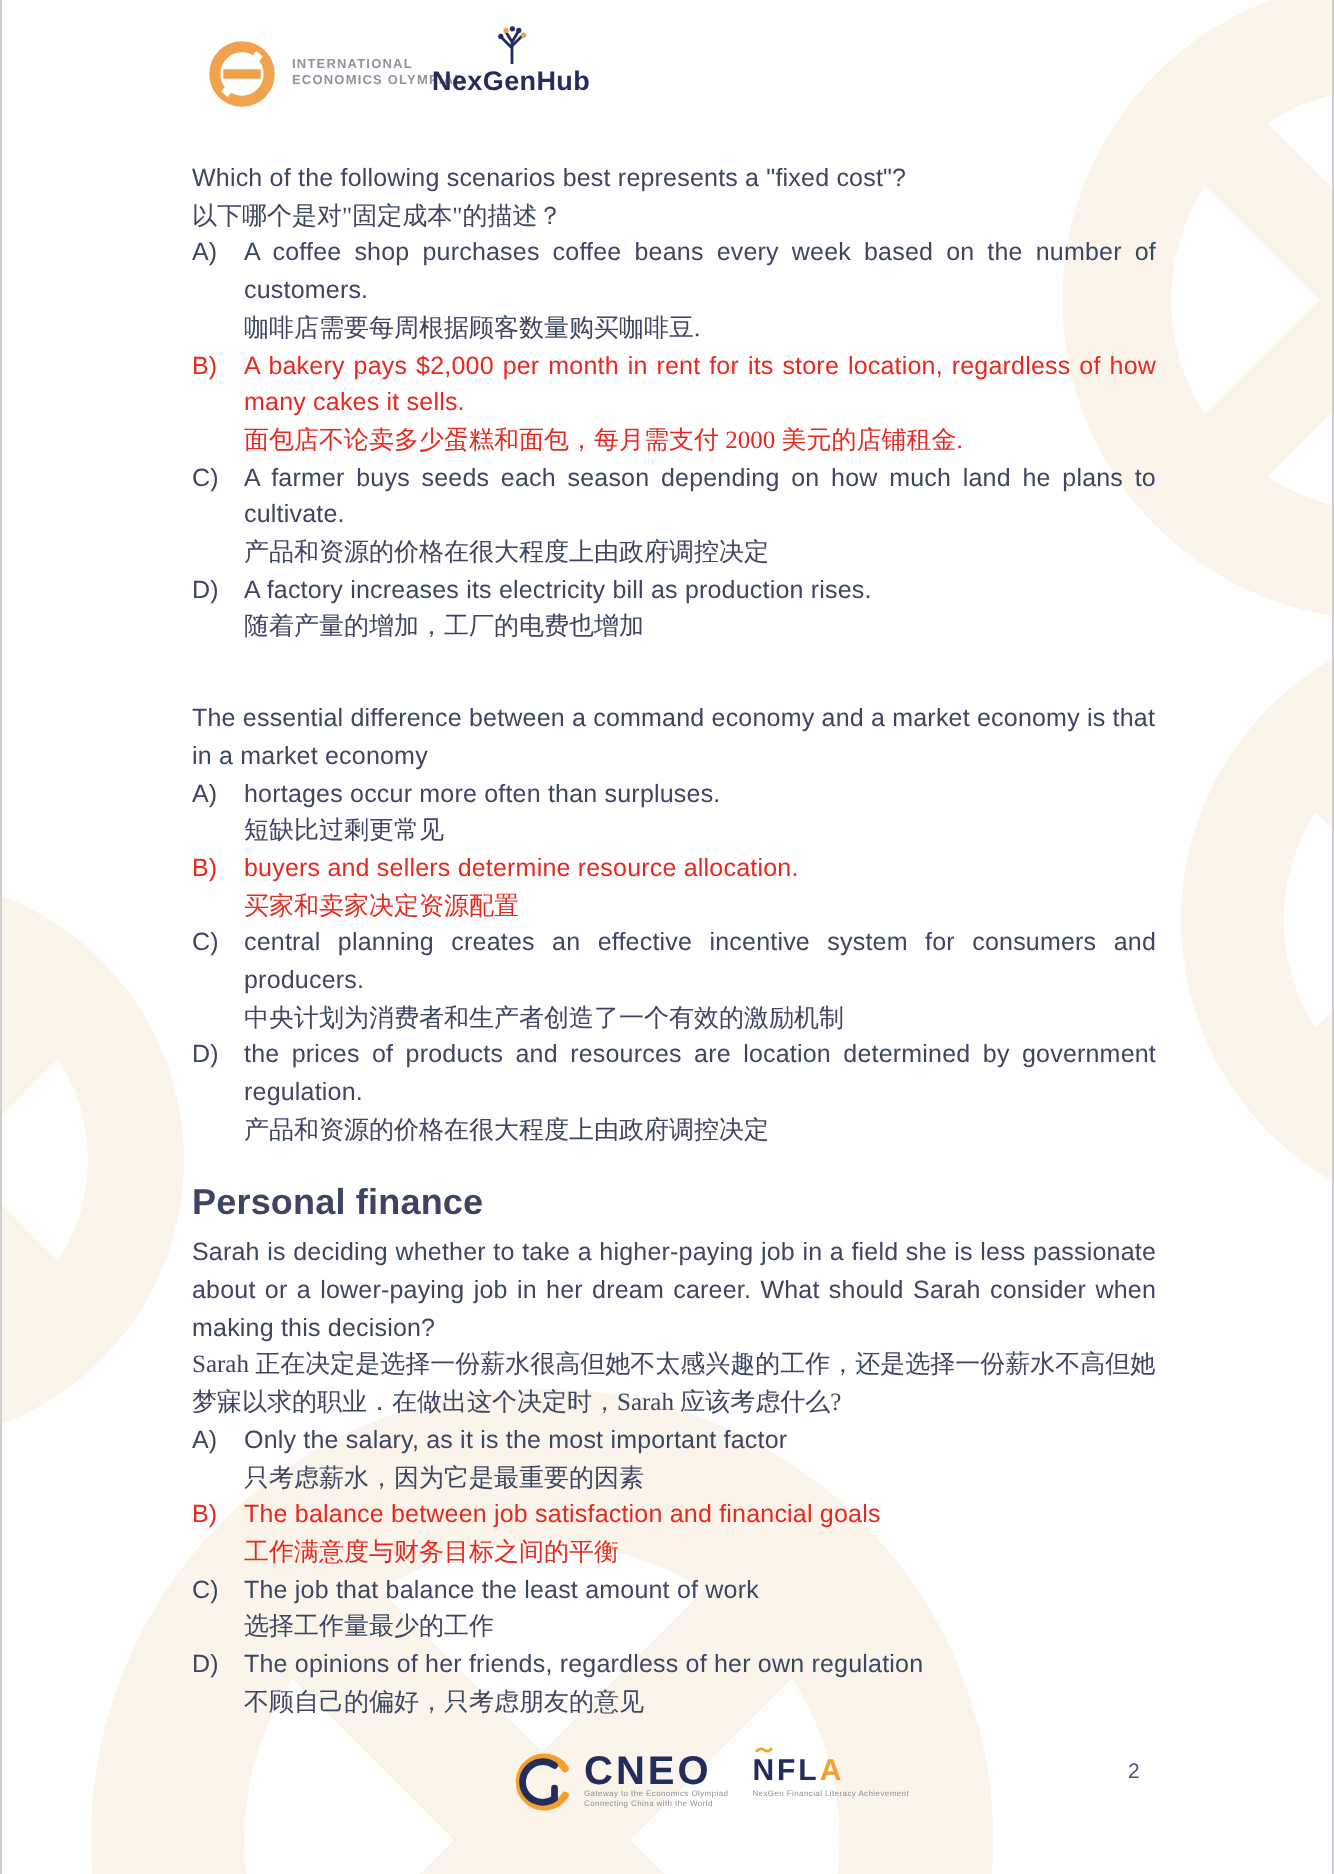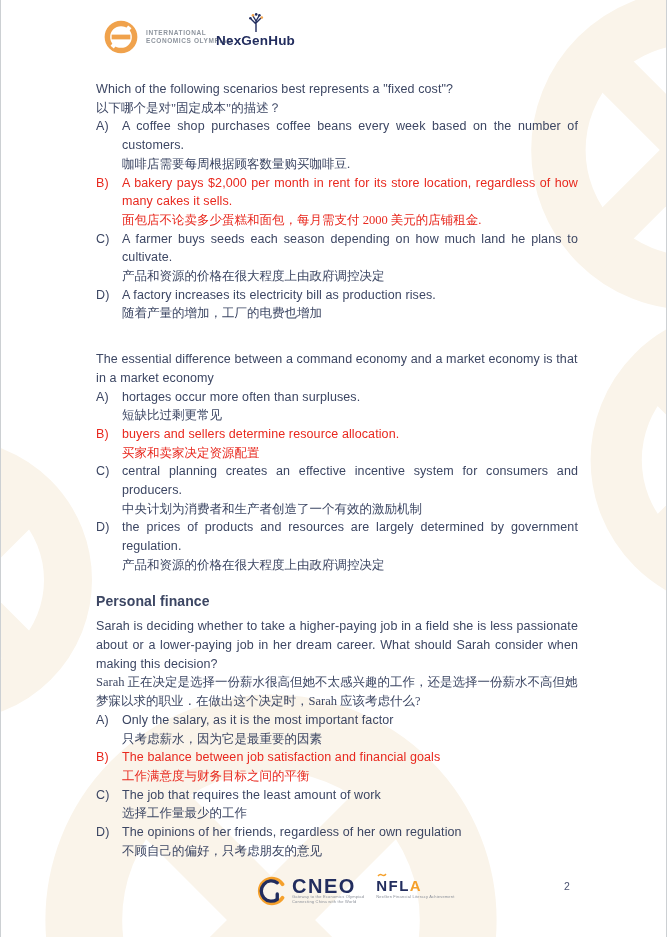--- a/index.html
+++ b/index.html
@@ -23,21 +23,21 @@
   .ieo-text{font-size:6.5px;line-height:8.5px;letter-spacing:.6px;color:#8E959E;font-weight:bold;}
   .ngh{position:absolute;left:112px;top:-7px;display:flex;flex-direction:column;align-items:center;}
   .ngh-label{font-size:13.5px;font-weight:bold;color:var(--logo-navy);letter-spacing:.2px;}
   
   .content{
     position:absolute;left:95px;top:80px;width:482px;
     color:var(--navy);font-size:12.5px;line-height:18.7px;letter-spacing:.1px;
   }
   .zh{font-family:"Liberation Serif","DejaVu Serif",serif;letter-spacing:0;}
   .q2{margin-top:27px;}
-  .section-heading{font-weight:bold;font-size:14px;margin:17px 0 7px 0;}
+  .section-heading{font-weight:bold;font-size:18px;margin:17px 0 7px 0;}
   .stem-en.justify{text-align:justify;}
   .opt{display:flex;}
   .opt .letter{flex:0 0 26px;}
   .opt .body{flex:1;min-width:0;}
   .opt .en{text-align:justify;}
   .opt.correct{color:var(--red);}
   
   .footer{position:absolute;left:256px;top:876px;display:flex;align-items:flex-start;gap:12px;}
   .cneo{display:flex;align-items:center;gap:5px;}
   .cneo-col{display:flex;flex-direction:column;}
@@ -154,21 +154,21 @@
       <div class="opt">
         <div class="letter">C)</div>
         <div class="body">
           <div class="en">central planning creates an effective incentive system for consumers and producers.</div>
           <div class="zh">中央计划为消费者和生产者创造了一个有效的激励机制</div>
         </div>
       </div>
       <div class="opt">
         <div class="letter">D)</div>
         <div class="body">
-          <div class="en">the prices of products and resources are largely determined by government regulation.</div>
+          <div class="en">the prices of products and resources are location determined by government regulation.</div>
           <div class="zh">产品和资源的价格在很大程度上由政府调控决定</div>
         </div>
       </div>
     </div>
 
     <div class="section-heading">Personal finance</div>
     <div class="q">
       <div class="stem-en justify">Sarah is deciding whether to take a higher-paying job in a field she is less passionate about or a lower-paying job in her dream career. What should Sarah consider when making this decision?</div>
       <div class="zh">Sarah 正在决定是选择一份薪水很高但她不太感兴趣的工作，还是选择一份薪水不高但她梦寐以求的职业．在做出这个决定时，Sarah 应该考虑什么?</div>
       <div class="opt">
@@ -181,21 +181,21 @@
       <div class="opt correct">
         <div class="letter">B)</div>
         <div class="body">
           <div class="en">The balance between job satisfaction and financial goals</div>
           <div class="zh">工作满意度与财务目标之间的平衡</div>
         </div>
       </div>
       <div class="opt">
         <div class="letter">C)</div>
         <div class="body">
-          <div class="en">The job that requires the least amount of work</div>
+          <div class="en">The job that balance the least amount of work</div>
           <div class="zh">选择工作量最少的工作</div>
         </div>
       </div>
       <div class="opt">
         <div class="letter">D)</div>
         <div class="body">
           <div class="en">The opinions of her friends, regardless of her own regulation</div>
           <div class="zh">不顾自己的偏好，只考虑朋友的意见</div>
         </div>
       </div>

